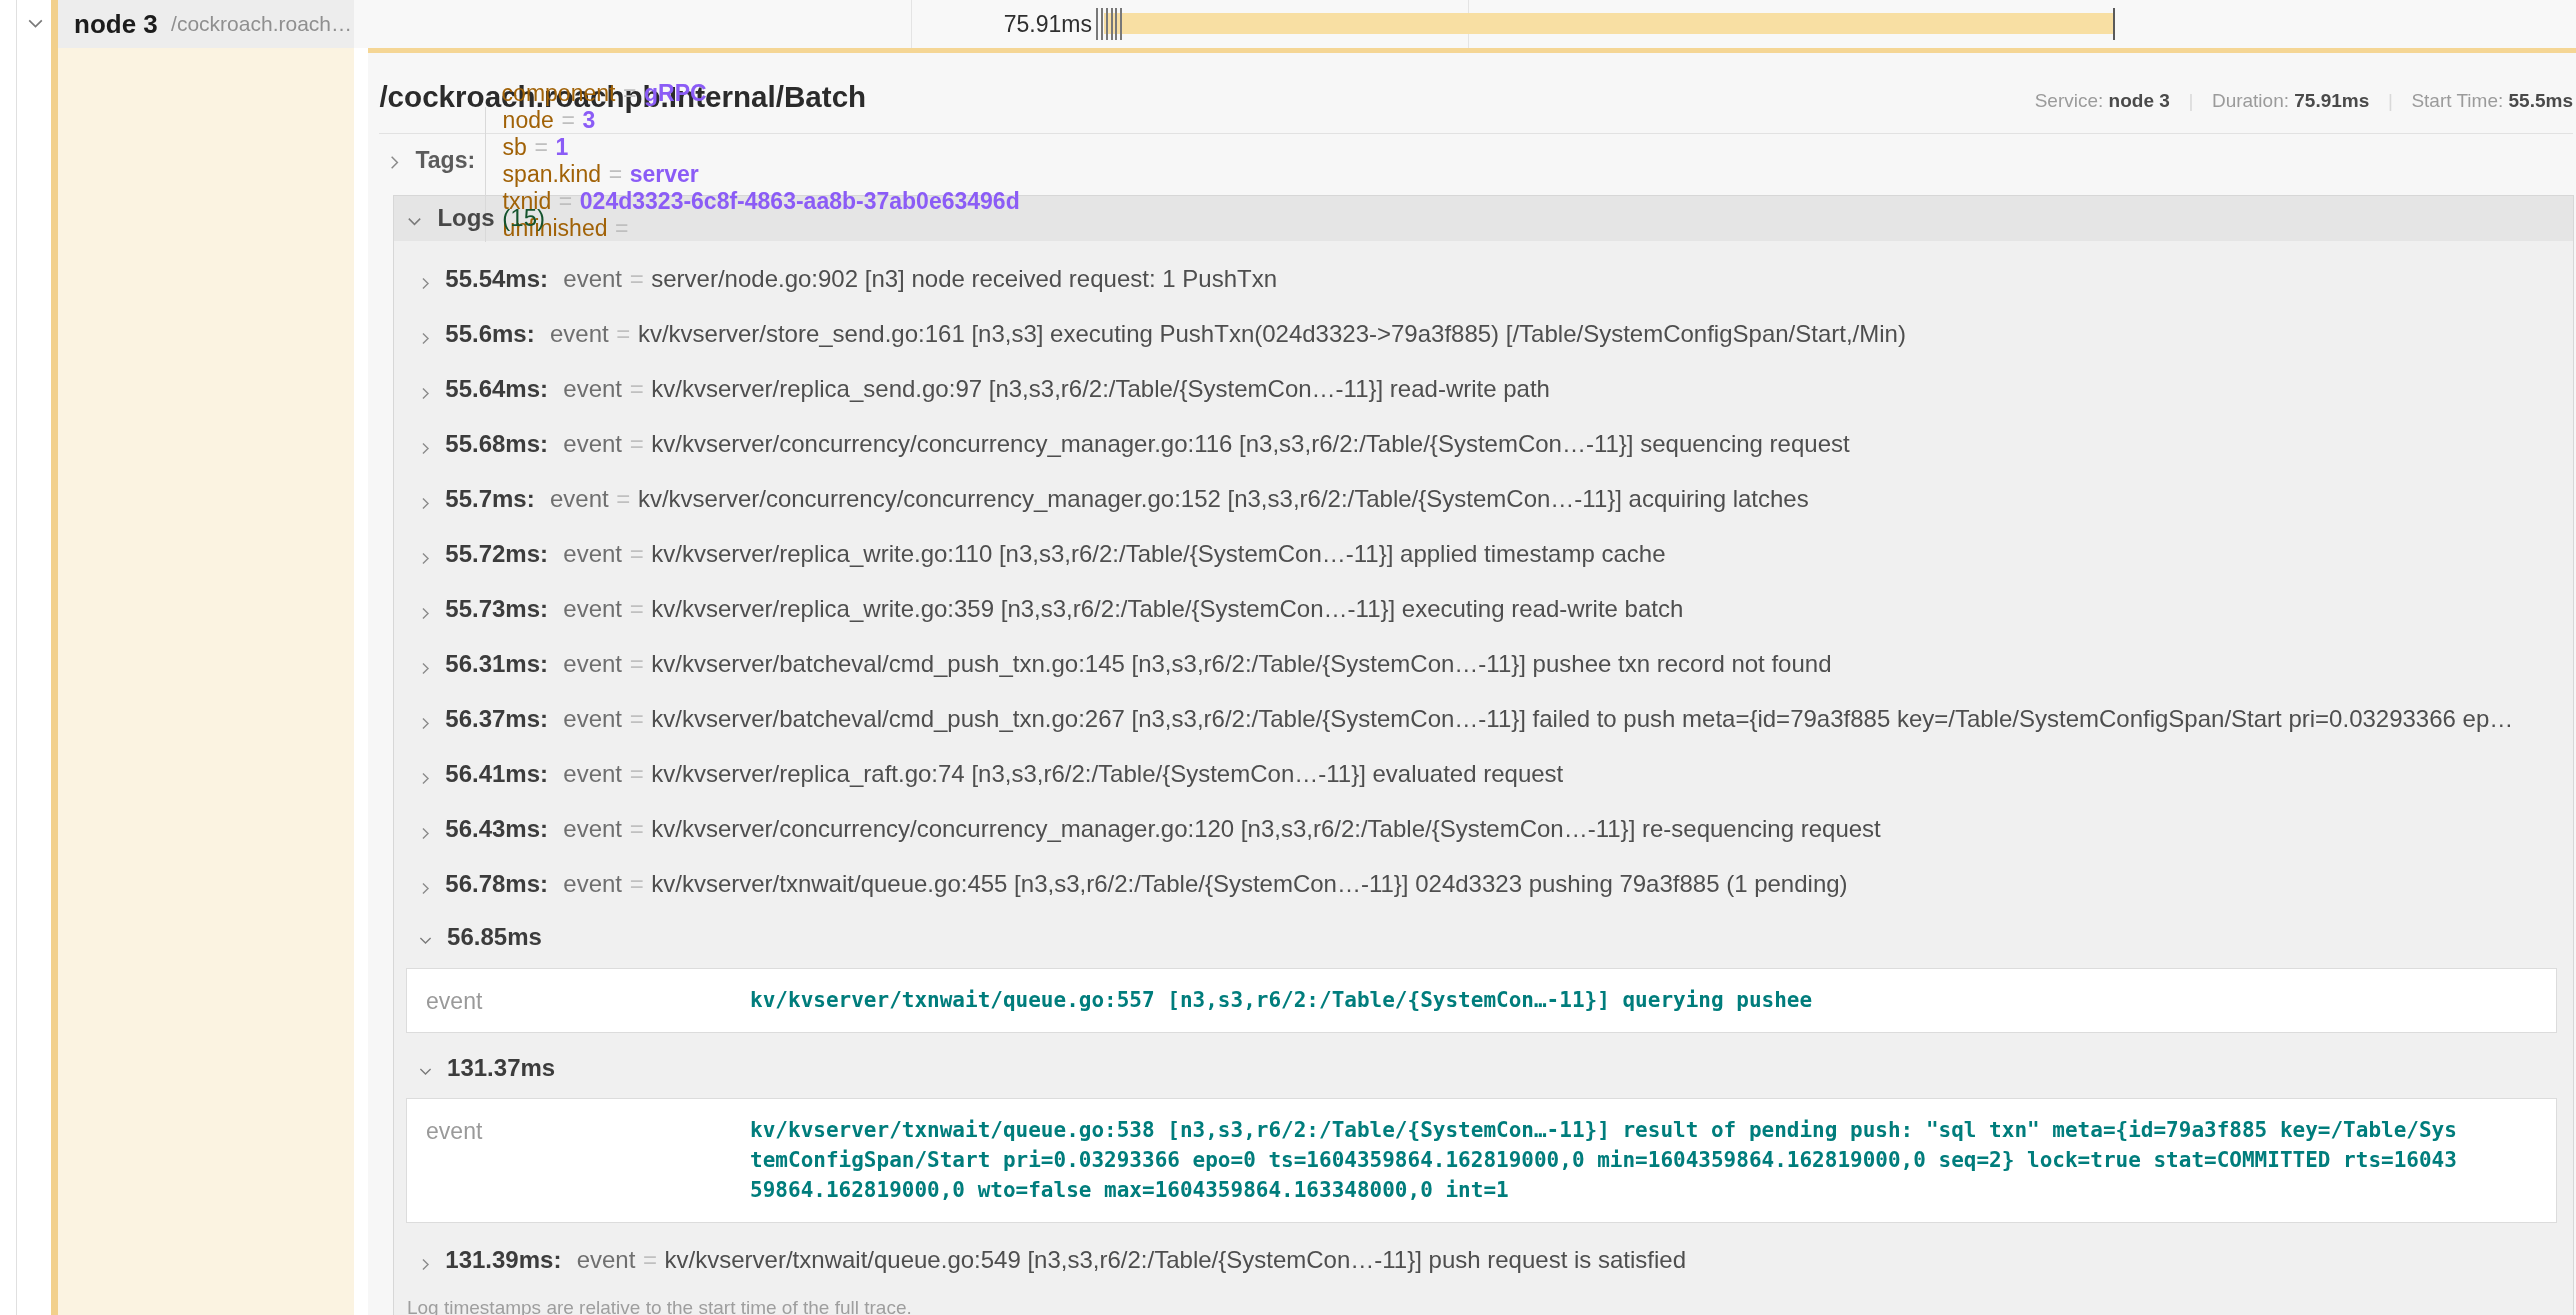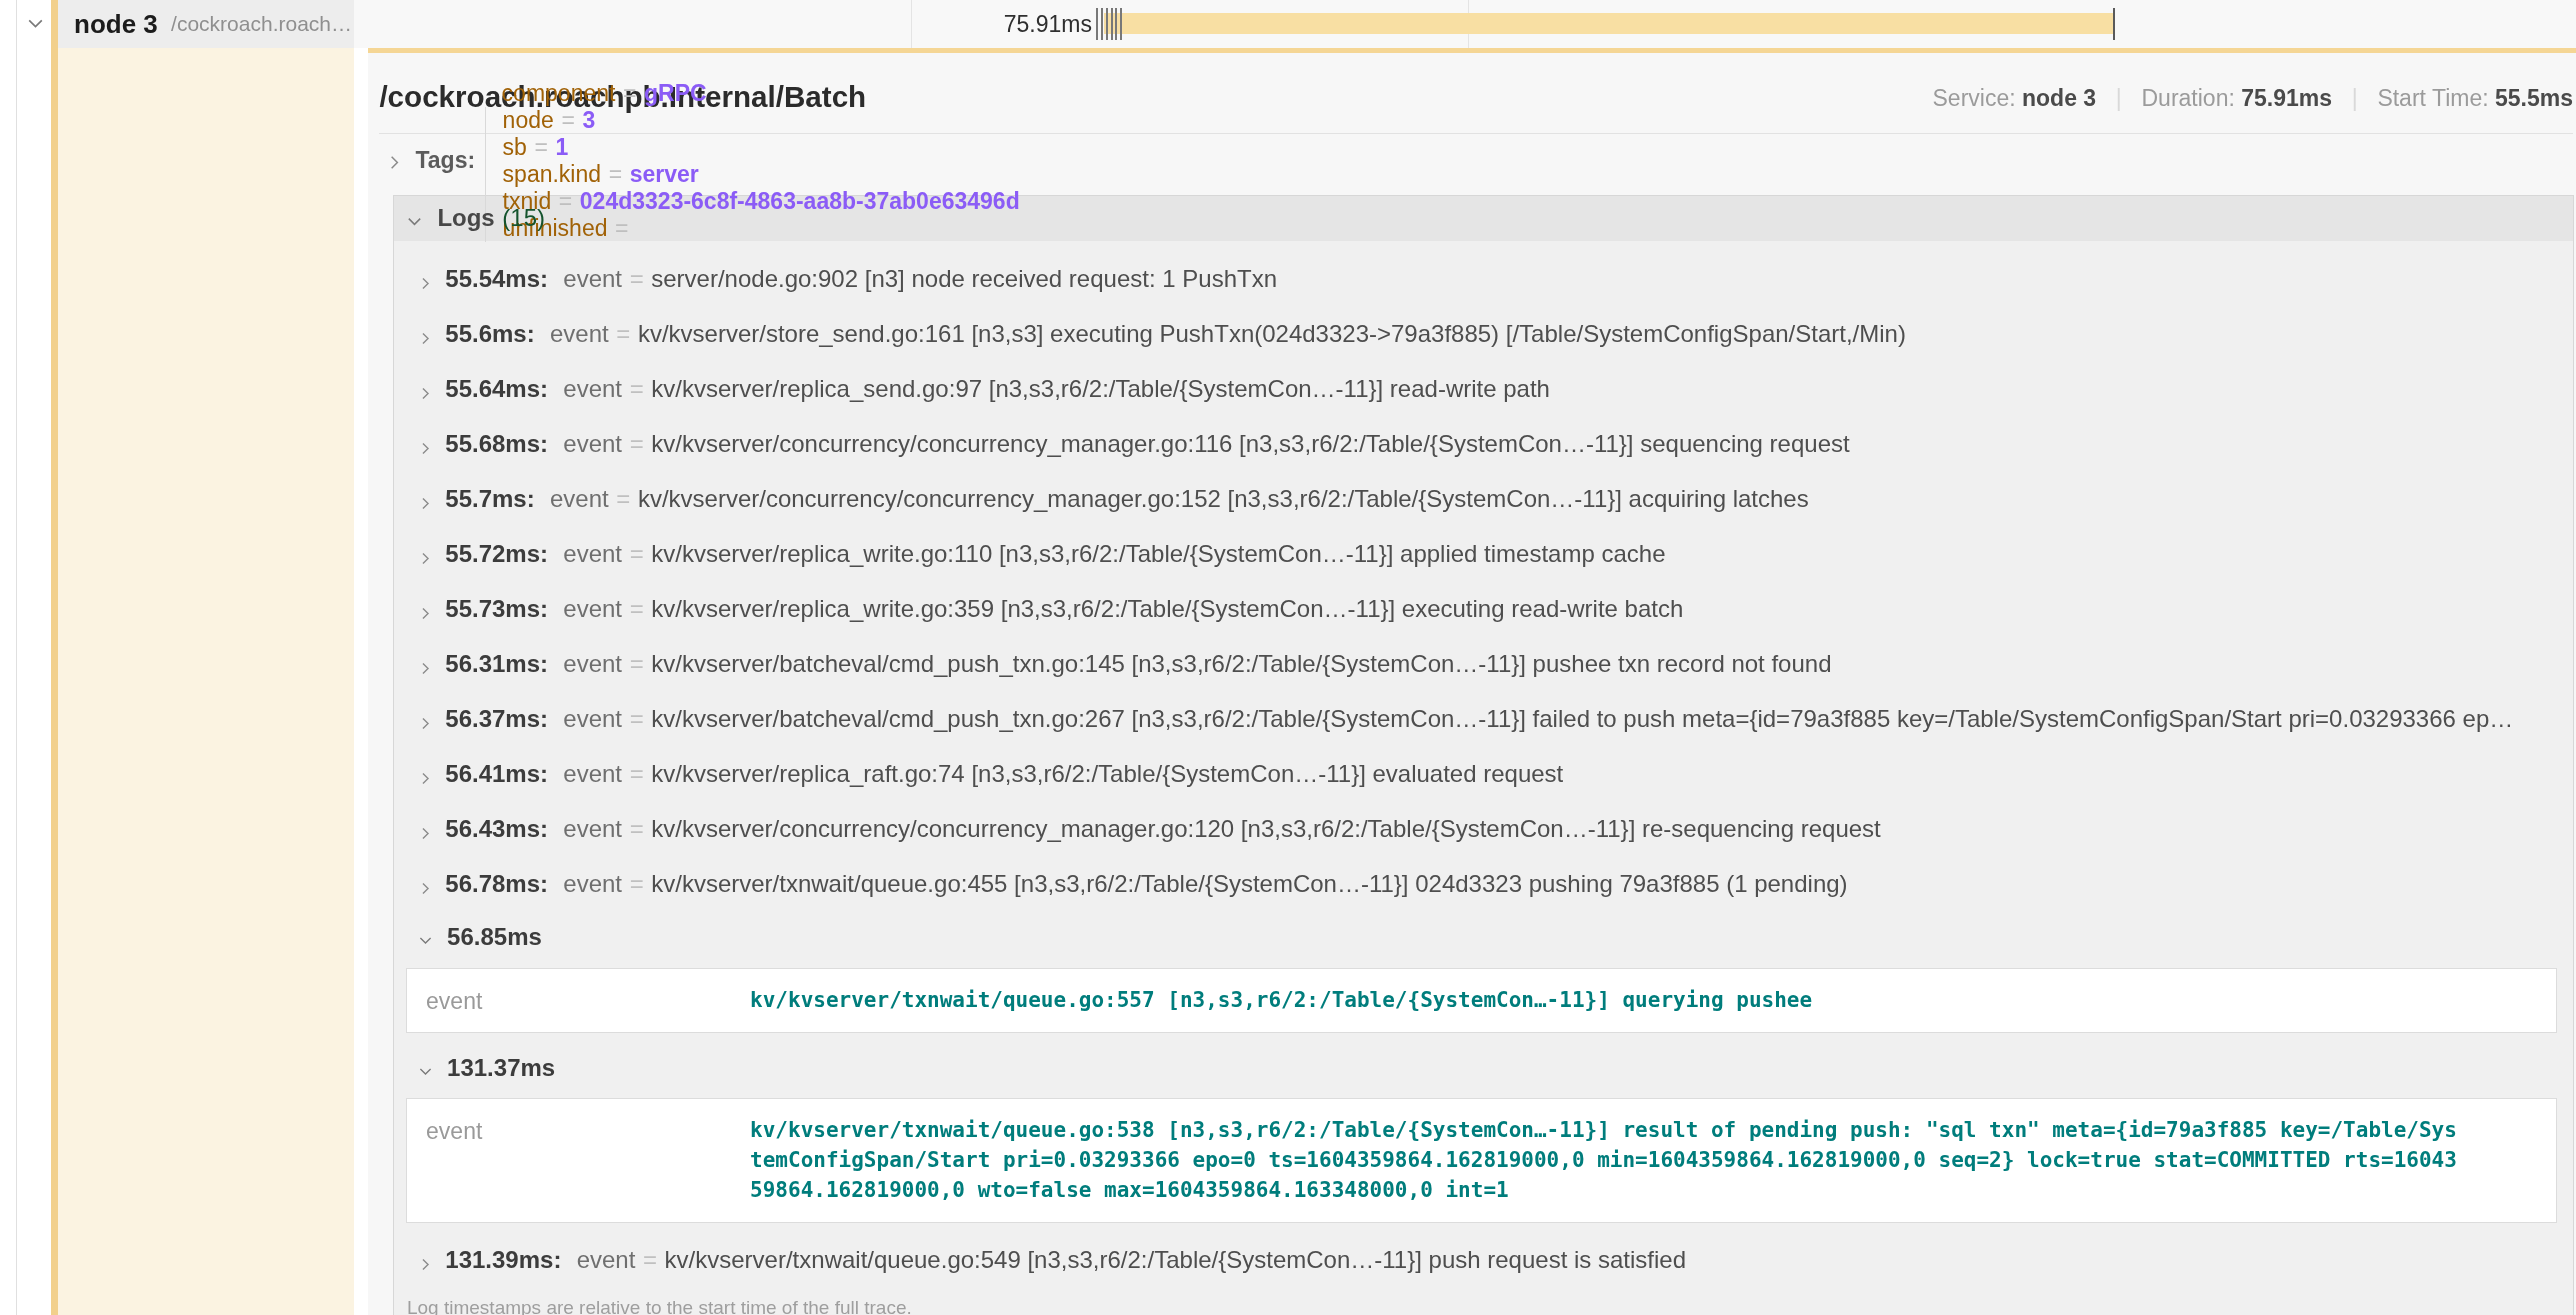--- a/index.html
+++ b/index.html
@@ -27,21 +27,21 @@
   .hatch { position:absolute; top:7.6px; width:1.9px; height:32px; background:#787878; }
   .end-tick { position:absolute; left:2113px; top:7.6px; width:1.9px; height:32px; background:#5a5a5a; }
 
   
   .detail-panel {
     position:absolute; left:368px; top:48px; width:2222px; height:1268px;
     background:#f7f7f7; border-top:5.7px solid #f5d695; padding:0 17px 0 11.4px;
   }
   .detail-header { display:flex; justify-content:space-between; align-items:flex-end; margin-top:27px; }
   .op-title { font-size:29.6px; font-weight:bold; color:#2b2b2b; line-height:34px; }
-  .header-meta { font-size:23px; color:#9b9b9b; white-space:nowrap; padding-bottom:1.9px;text-align:right; }
+  .header-meta { font-size:19px; color:#9b9b9b; white-space:nowrap; padding-bottom:1.9px;text-align:right; }
   .header-meta b { color:#4a4a4a; }
   .meta-sep { color:#d9d9d9; margin:0 13.3px; }
   .header-divider { height:1px; background:#e2e2e2; margin-top:19px; }
 
   
   .tags-row { display:flex; align-items:center; height:53px; font-size:23px; }
   .tags-row .chev { width:19px; height:19px; margin:0 11.4px 0 5.7px; flex:0 0 auto; }
   .tags-label { font-weight:bold; color:#5c5c5c; margin-right:9.5px; }
   .tag-pill { display:flex; align-items:center; padding:0 17px; white-space:nowrap; }
   .tag-pill + .tag-pill { border-left:1px solid #d9d9d9; }

